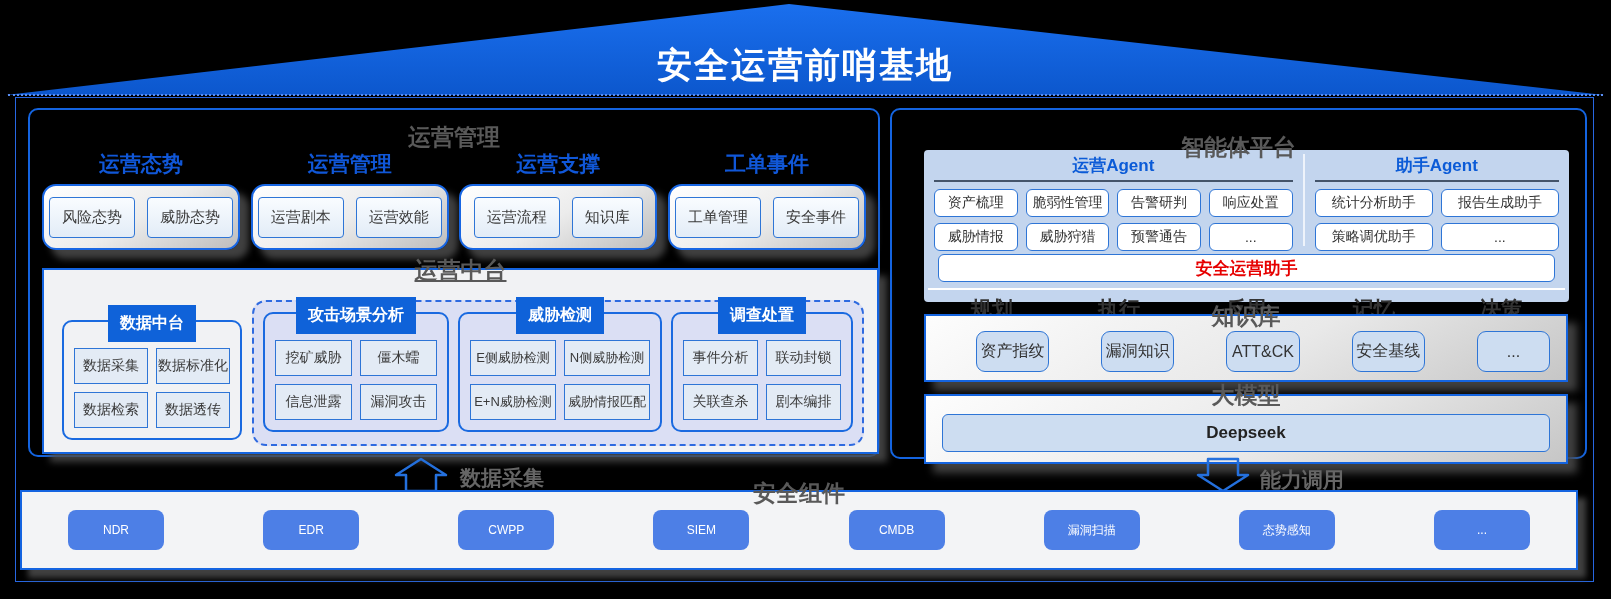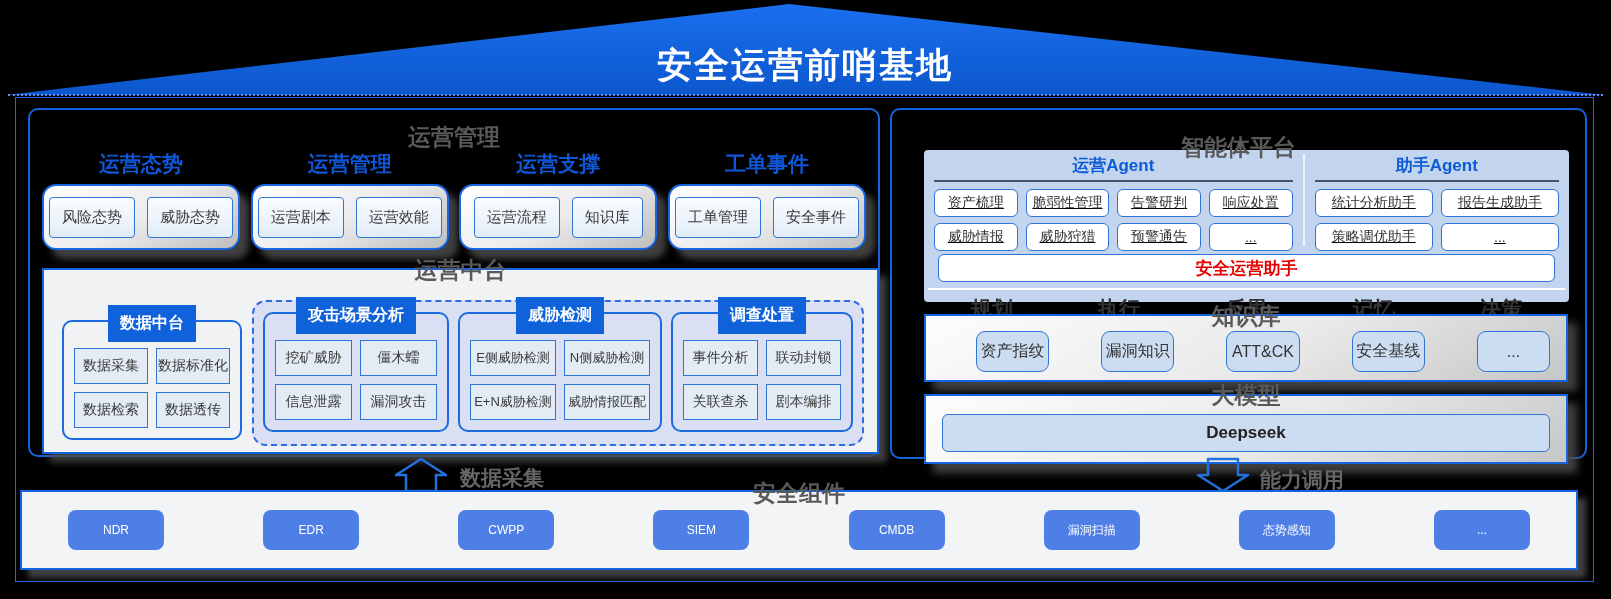--- a/index.html
+++ b/index.html
@@ -26,21 +26,21 @@
   .card-head{color:#1057d8;font-weight:bold;font-size:21px;text-align:center;margin-bottom:6px;}
   .card{height:62px;border:2px solid #1866e3;border-radius:14px;
         background:linear-gradient(150deg,#ffffff 0%,#ececec 50%,#bdbdbd 100%);
         box-shadow:9px 9px 7px rgba(75,75,75,.85);
         display:flex;align-items:center;justify-content:center;gap:12px;}
   .card-btn{padding:10px 12px;background:linear-gradient(180deg,#f9fcff,#e2ecf7);
         border:1px solid #2e75d6;border-radius:4px;color:#3a3a3a;font-size:15px;white-space:nowrap;}
   
   .mid-box{position:absolute;left:12px;top:158px;width:833px;height:182px;background:#f1f2f4;
         border:2px solid #1464e0;box-shadow:8px 8px 7px rgba(75,75,75,.85);}
-  .mid-title{top:-15px;}
+  .mid-title{top:-15px;text-decoration:underline;}
   .group-box{position:relative;width:176px;height:116px;border:2px solid #1a6ae0;border-radius:10px;}
   .data-group{position:absolute;left:18px;top:50px;}
   .tab{position:absolute;top:-17px;left:50%;transform:translateX(-50%);background:#0f62d9;color:#fff;
         font-weight:bold;font-size:16px;padding:8px 12px;white-space:nowrap;z-index:2;}
   .ggrid{position:absolute;left:10px;right:10px;top:26px;bottom:10px;display:grid;
         grid-template-columns:1fr 1fr;gap:8px;}
   .group-btn{display:flex;align-items:center;justify-content:center;background:#e3ebf5;
         border:1px solid #2e75d6;color:#3a3a3a;font-size:14px;white-space:nowrap;}
   .narrow .group-btn{font-size:13px;}
   .dashed-box{position:absolute;left:208px;top:30px;width:612px;height:146px;
@@ -53,21 +53,21 @@
         border:2px solid #1464e0;border-radius:10px;}
   .agent-title{top:22px;}
   .agent-panel{position:absolute;left:32px;top:40px;width:645px;height:152px;background:#c3d5ee;
         border-radius:4px;box-sizing:border-box;padding-top:4px;}
   .agent-cols{display:flex;height:92px;}
   .agent-col{box-sizing:border-box;padding:0 10px;}
   .col-ops{width:59%;border-right:2px solid #eef3fb;}
   .col-assist{width:41%;}
   .agent-head{color:#0b5bd7;font-weight:bold;font-size:17px;text-align:center;
         border-bottom:2px solid #44546a;padding-bottom:3px;margin-bottom:7px;}
-  .agent-row{display:flex;gap:8px;margin-bottom:6px;text-decoration:underline;}
+  .agent-row{display:flex;gap:8px;margin-bottom:6px;}
   .agent-btn{flex:1;height:26px;display:flex;align-items:center;justify-content:center;background:#fff;
         border:1.5px solid #2e75d6;border-radius:6px;color:#333;font-size:14px;white-space:nowrap;}
   .red-bar{margin:8px 14px 0;height:26px;background:#fff;border:1.5px solid #2e75d6;border-radius:6px;
         display:flex;align-items:center;justify-content:center;color:#e60000;font-weight:bold;font-size:17px;}
   .caps-row{margin:6px 4px 0;border-top:2px solid #fff;display:flex;padding-top:5px;}
   .cap{flex:1;text-align:center;color:#333;font-weight:bold;font-size:21px;}
   .kb-box,.lm-box{position:absolute;left:32px;width:640px;border:2px solid #1464e0;
         background:linear-gradient(150deg,#fdfdfd 0%,#e9e9e9 55%,#c6c6c6 100%);
         box-shadow:9px 9px 8px rgba(75,75,75,.85);}
   .kb-box{top:204px;height:64px;}

